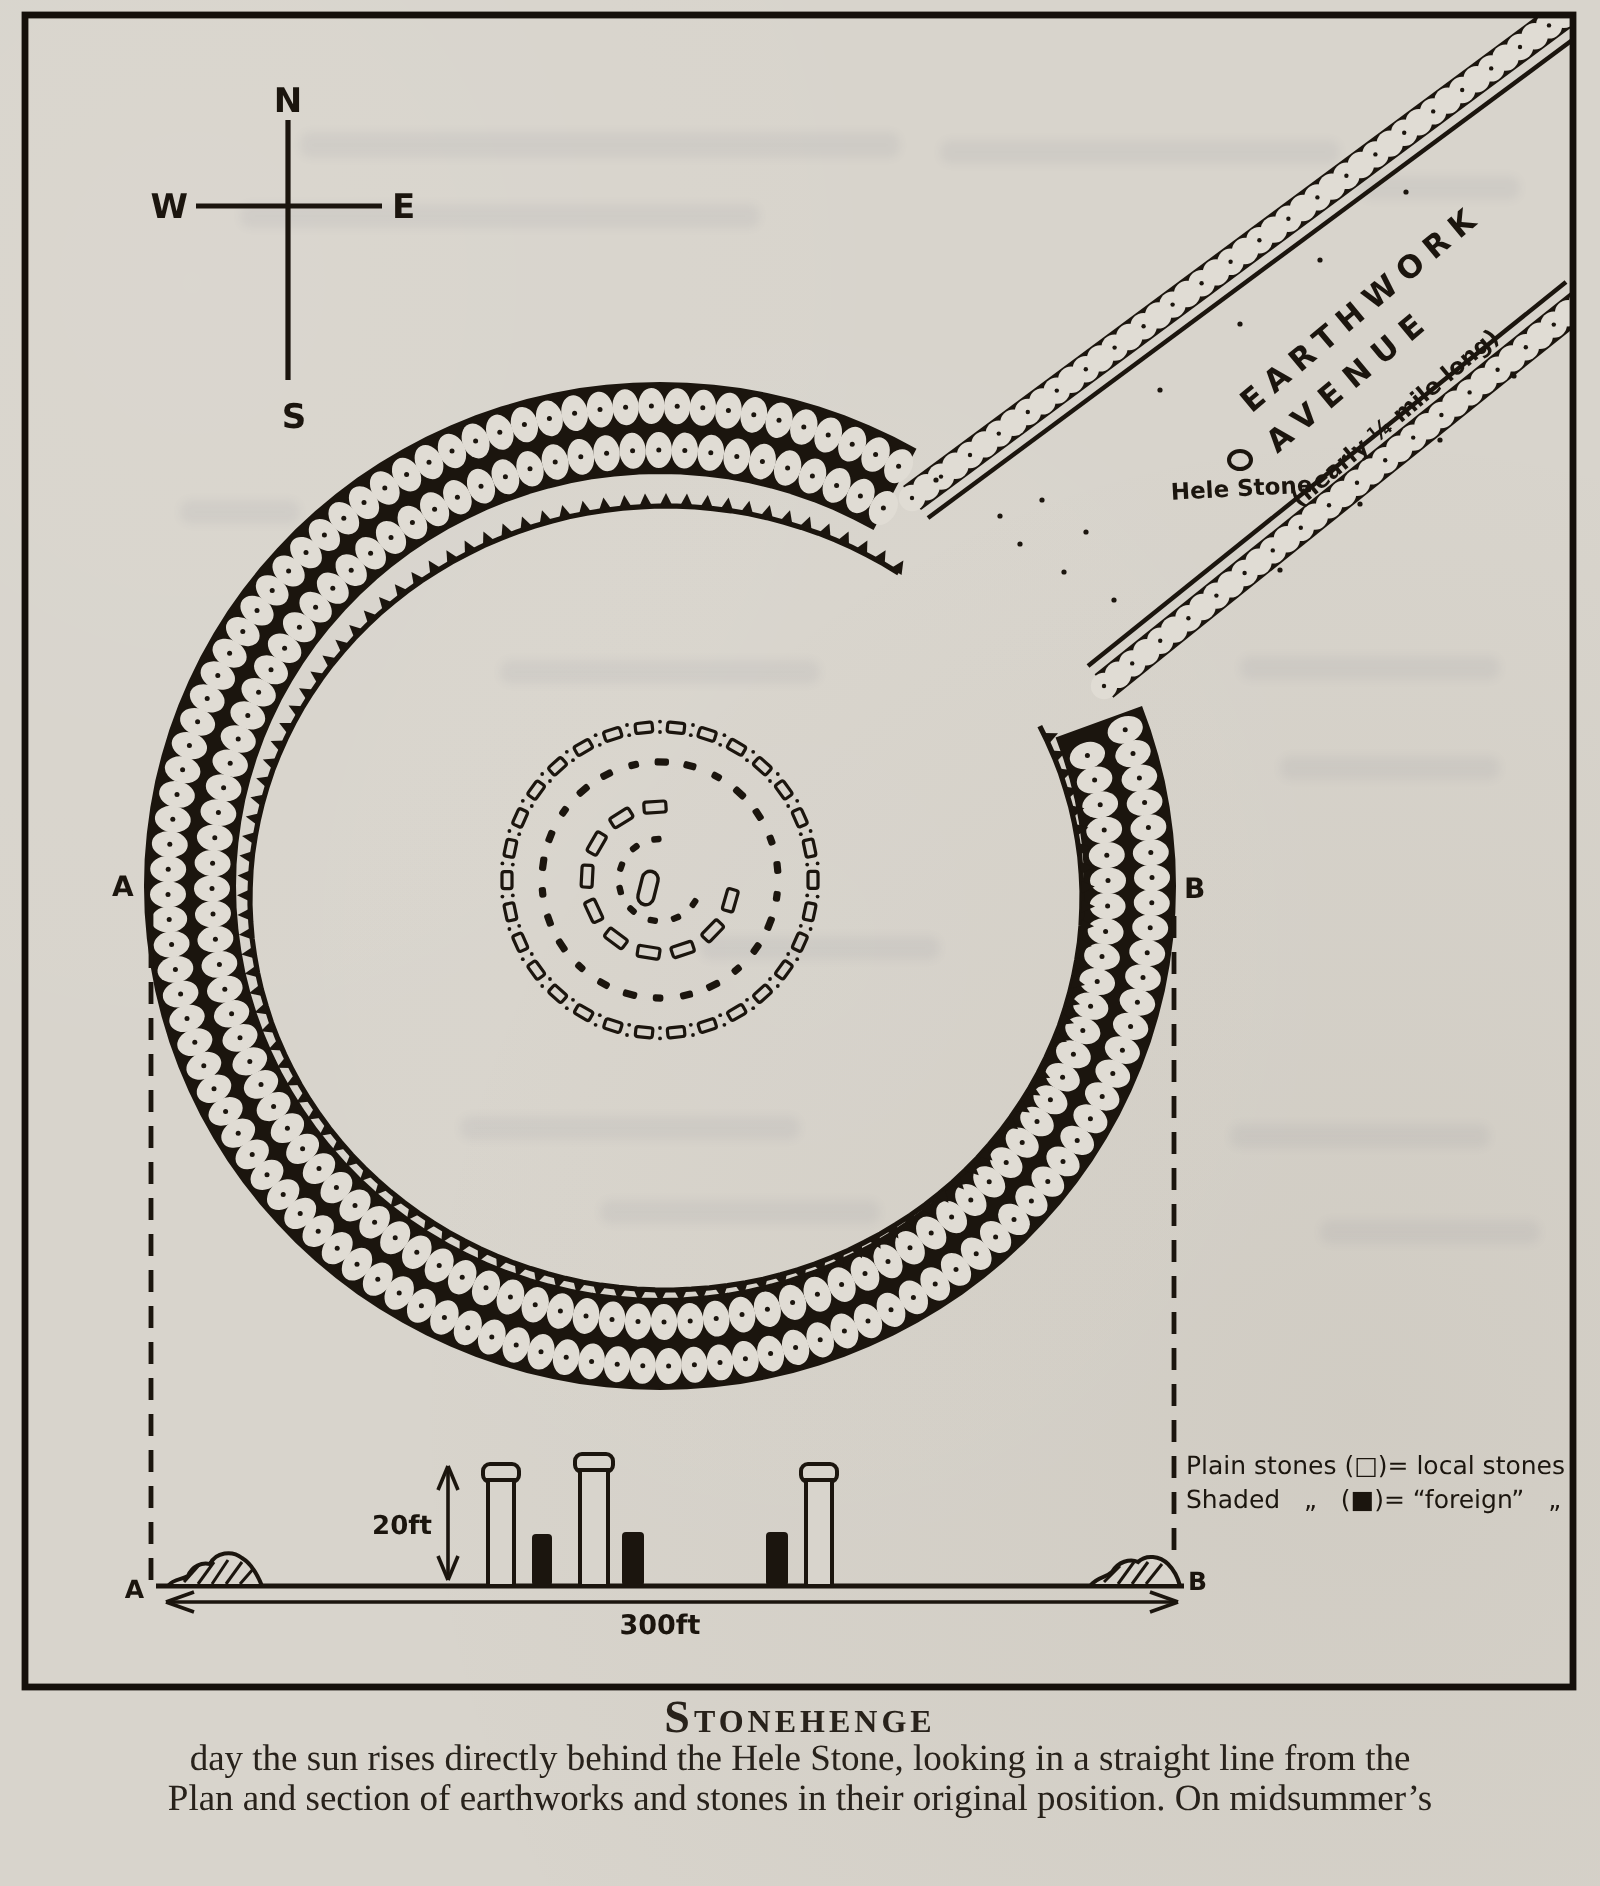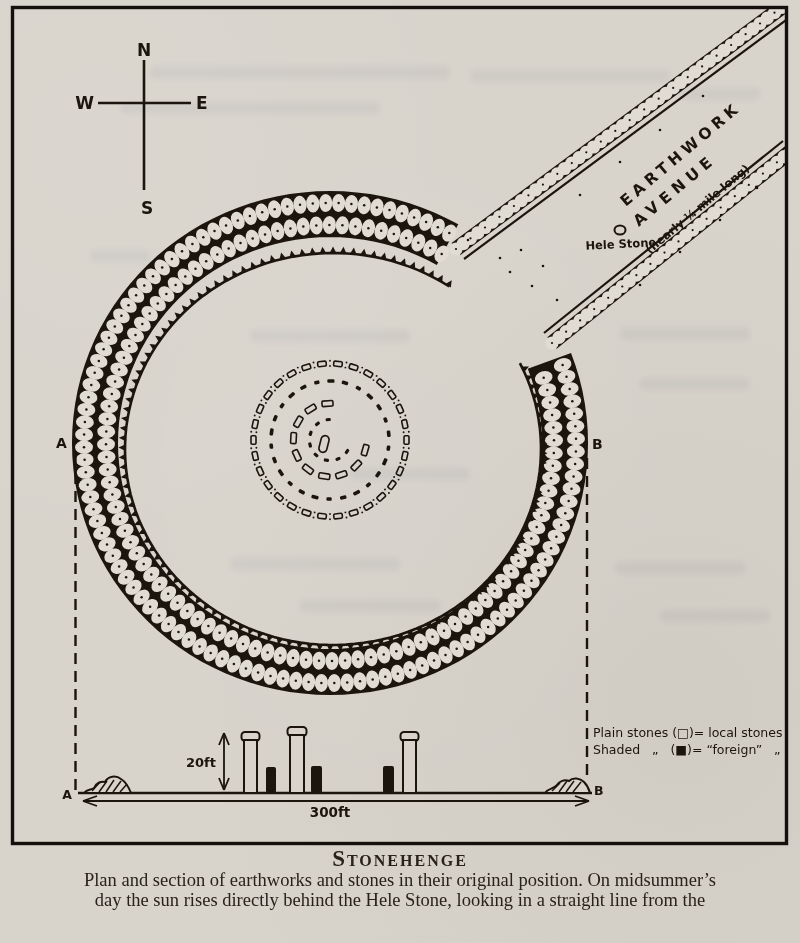--- a/index.html
+++ b/index.html
@@ -952,17 +952,17 @@
 
     <text class="hand" x="593" y="737" font-size="12.5">Plain stones (□)= local stones</text>
     <text class="hand" x="593" y="754" font-size="12.5">Shaded   „   (■)= “foreign”   „</text>
   </g>
 
   <rect x="12.5" y="7.5" width="774" height="836" fill="none" stroke="#15100b" stroke-width="3.4"></rect>
 </svg>
 
 <div class="caption">
   <div class="caption-title">Stonehenge</div>
+  <div class="caption-line">day the sun rises directly behind the Hele Stone, looking in a straight line from the</div>
   <div class="caption-line">Plan and section of earthworks and stones in their original position.  On midsummer’s</div>
-  <div class="caption-line">day the sun rises directly behind the Hele Stone, looking in a straight line from the</div>
 </div>
 
 </div>
 
 </body></html>

